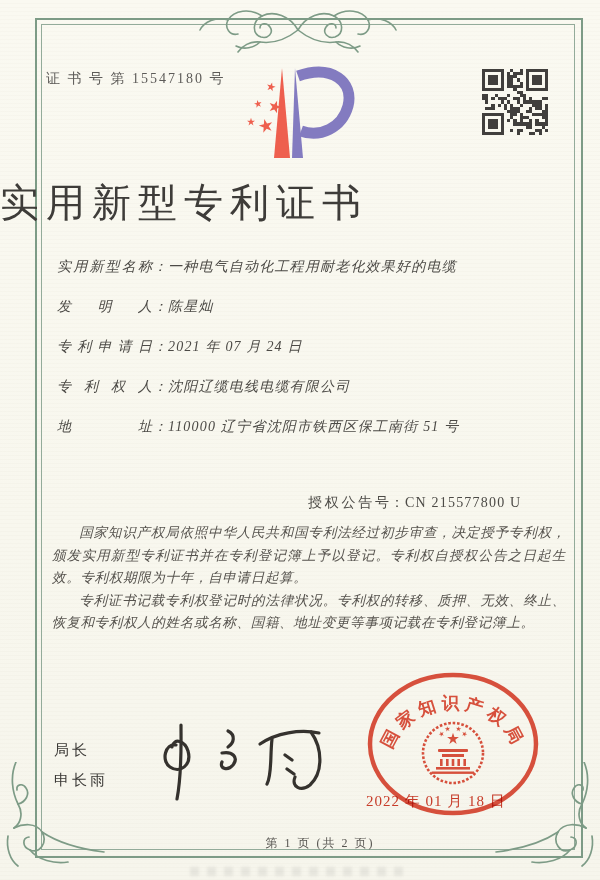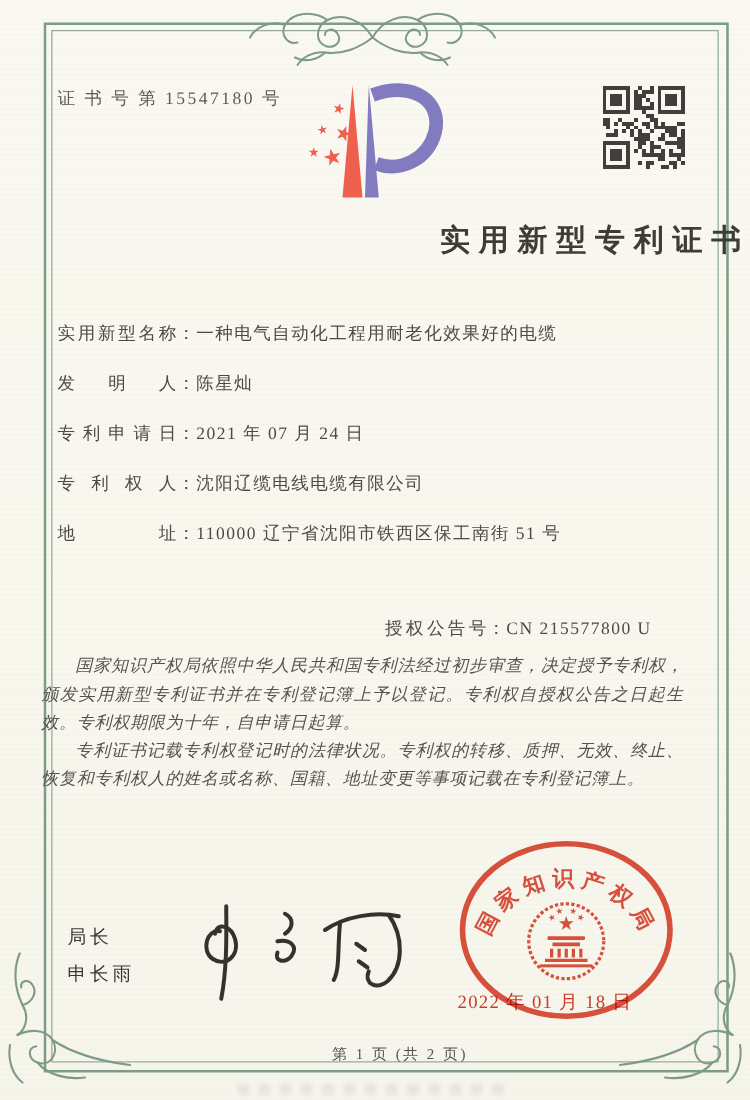--- a/index.html
+++ b/index.html
@@ -12,33 +12,33 @@
     color:#4c4a46;
   }
   
   .frame-outer{position:absolute;left:35px;top:18px;width:544px;height:836px;border:2px solid #7d9b86;}
   .frame-inner{position:absolute;left:41px;top:24px;width:532px;height:824px;border:1px solid #93ab9a;}
   .ornament{position:absolute;pointer-events:none;}
   
   .cert-no{position:absolute;left:46px;top:70px;font-size:14px;letter-spacing:2px;color:#5d5b58;text-align:center;}
   .logo{position:absolute;left:238px;top:62px;width:122px;height:102px;}
   .qr{position:absolute;left:482px;top:66px;width:66px;height:72px;}
-  .title{position:absolute;left:0;top:176px;width:100%;text-align:right;
-         font-size:24px;letter-spacing:7px;color:#3e3c39;font-weight:700;}
-  
-  .fields{position:absolute;left:46px;top:258px;width:516px;}
+  .title{position:absolute;left:0;top:176px;width:100%;text-align:left;
+         font-size:39px;letter-spacing:7px;color:#3e3c39;font-weight:400;}
+  
+  .fields{position:absolute;left:57px;top:258px;width:516px;font-style:italic;}
   .field-row{height:40px;font-size:14px;letter-spacing:1px;color:#4c4a46;}
   .flabel{display:inline-block;width:96px;text-align:justify;text-align-last:justify;vertical-align:top;}
   .colon{display:inline-block;}
   .fvalue{letter-spacing:1.2px;}
   .grant-row{position:absolute;left:46px;top:494px;width:516px;font-size:14px;letter-spacing:1px;}
   .grant-pair2{position:absolute;left:262px;top:0;}
   .grant-row .flabel{width:82px;}
   
-  .paras{position:absolute;left:33px;top:522px;width:514px;font-size:13.6px;
+  .paras{position:absolute;left:52px;top:522px;width:514px;font-size:13.6px;
          line-height:22.5px;color:#56534e;font-style:italic;letter-spacing:0.6px;}
   .paras p{margin:0;text-indent:2em;text-align:justify;}
   
   .director{position:absolute;left:54px;top:735px;font-family:Liberation Serif, serif;
             font-size:15px;letter-spacing:3px;color:#3a3835;font-weight:500;line-height:30px;}
   .signature{position:absolute;left:148px;top:716px;width:200px;height:92px;}
   
   .seal{position:absolute;left:364px;top:670px;width:178px;height:148px;mix-blend-mode:multiply;opacity:0.95;}
   .seal-date{position:absolute;left:366px;top:792px;width:160px;font-size:15px;letter-spacing:1px;
              color:#cf3f2d;mix-blend-mode:multiply;}

